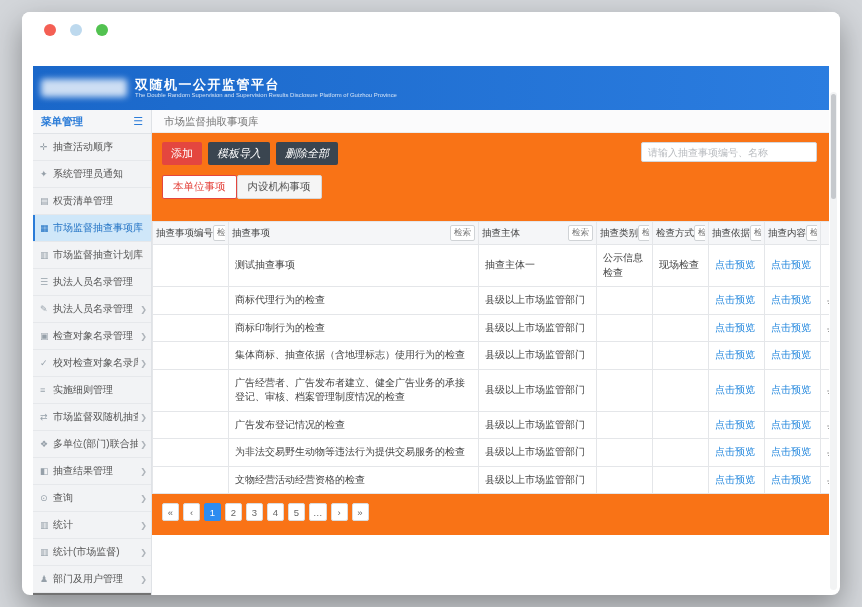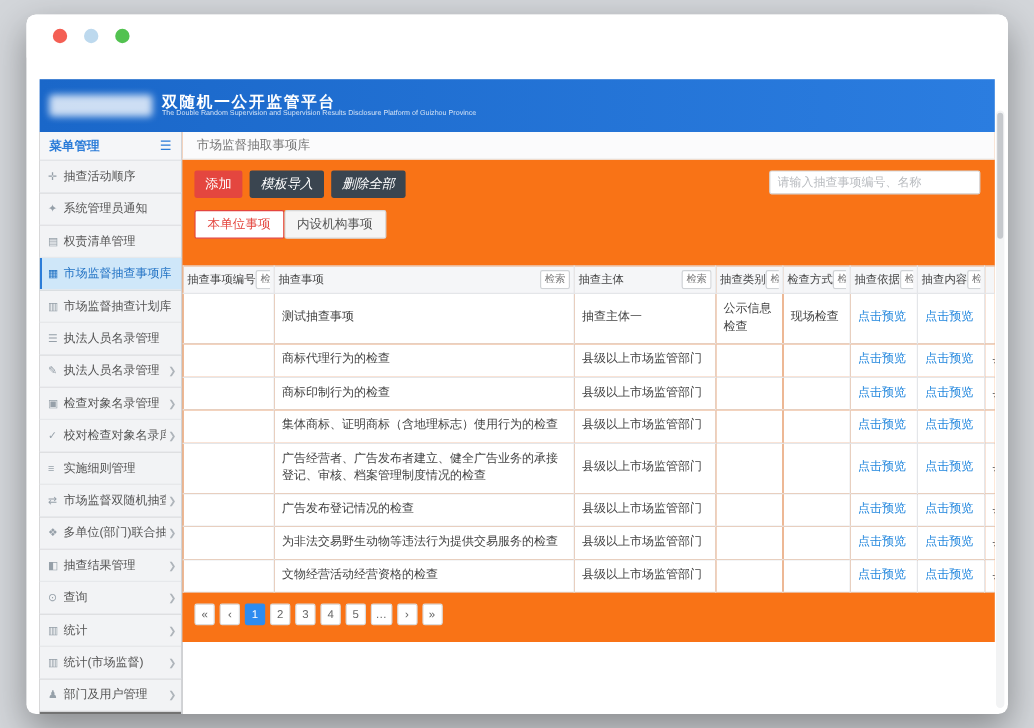--- a/index.html
+++ b/index.html
@@ -319,21 +319,21 @@
                   <td>商标印制行为的检查</td>
                   <td>县级以上市场监管部门</td>
                   <td></td>
                   <td></td>
                   <td><a class="preview-link" href="#">点击预览</a></td>
                   <td><a class="preview-link" href="#">点击预览</a></td>
                   <td>县</td>
                 </tr>
                 <tr>
                   <td></td>
-                  <td>集体商标、证明商标（含地理标志）使用行为的检查</td>
+                  <td>集体商标、抽查依据（含地理标志）使用行为的检查</td>
                   <td>县级以上市场监管部门</td>
                   <td></td>
                   <td></td>
                   <td><a class="preview-link" href="#">点击预览</a></td>
                   <td><a class="preview-link" href="#">点击预览</a></td>
                   <td></td>
                 </tr>
                 <tr>
                   <td></td>
                   <td>广告经营者、广告发布者建立、健全广告业务的承接登记、审核、档案管理制度情况的检查</td>

